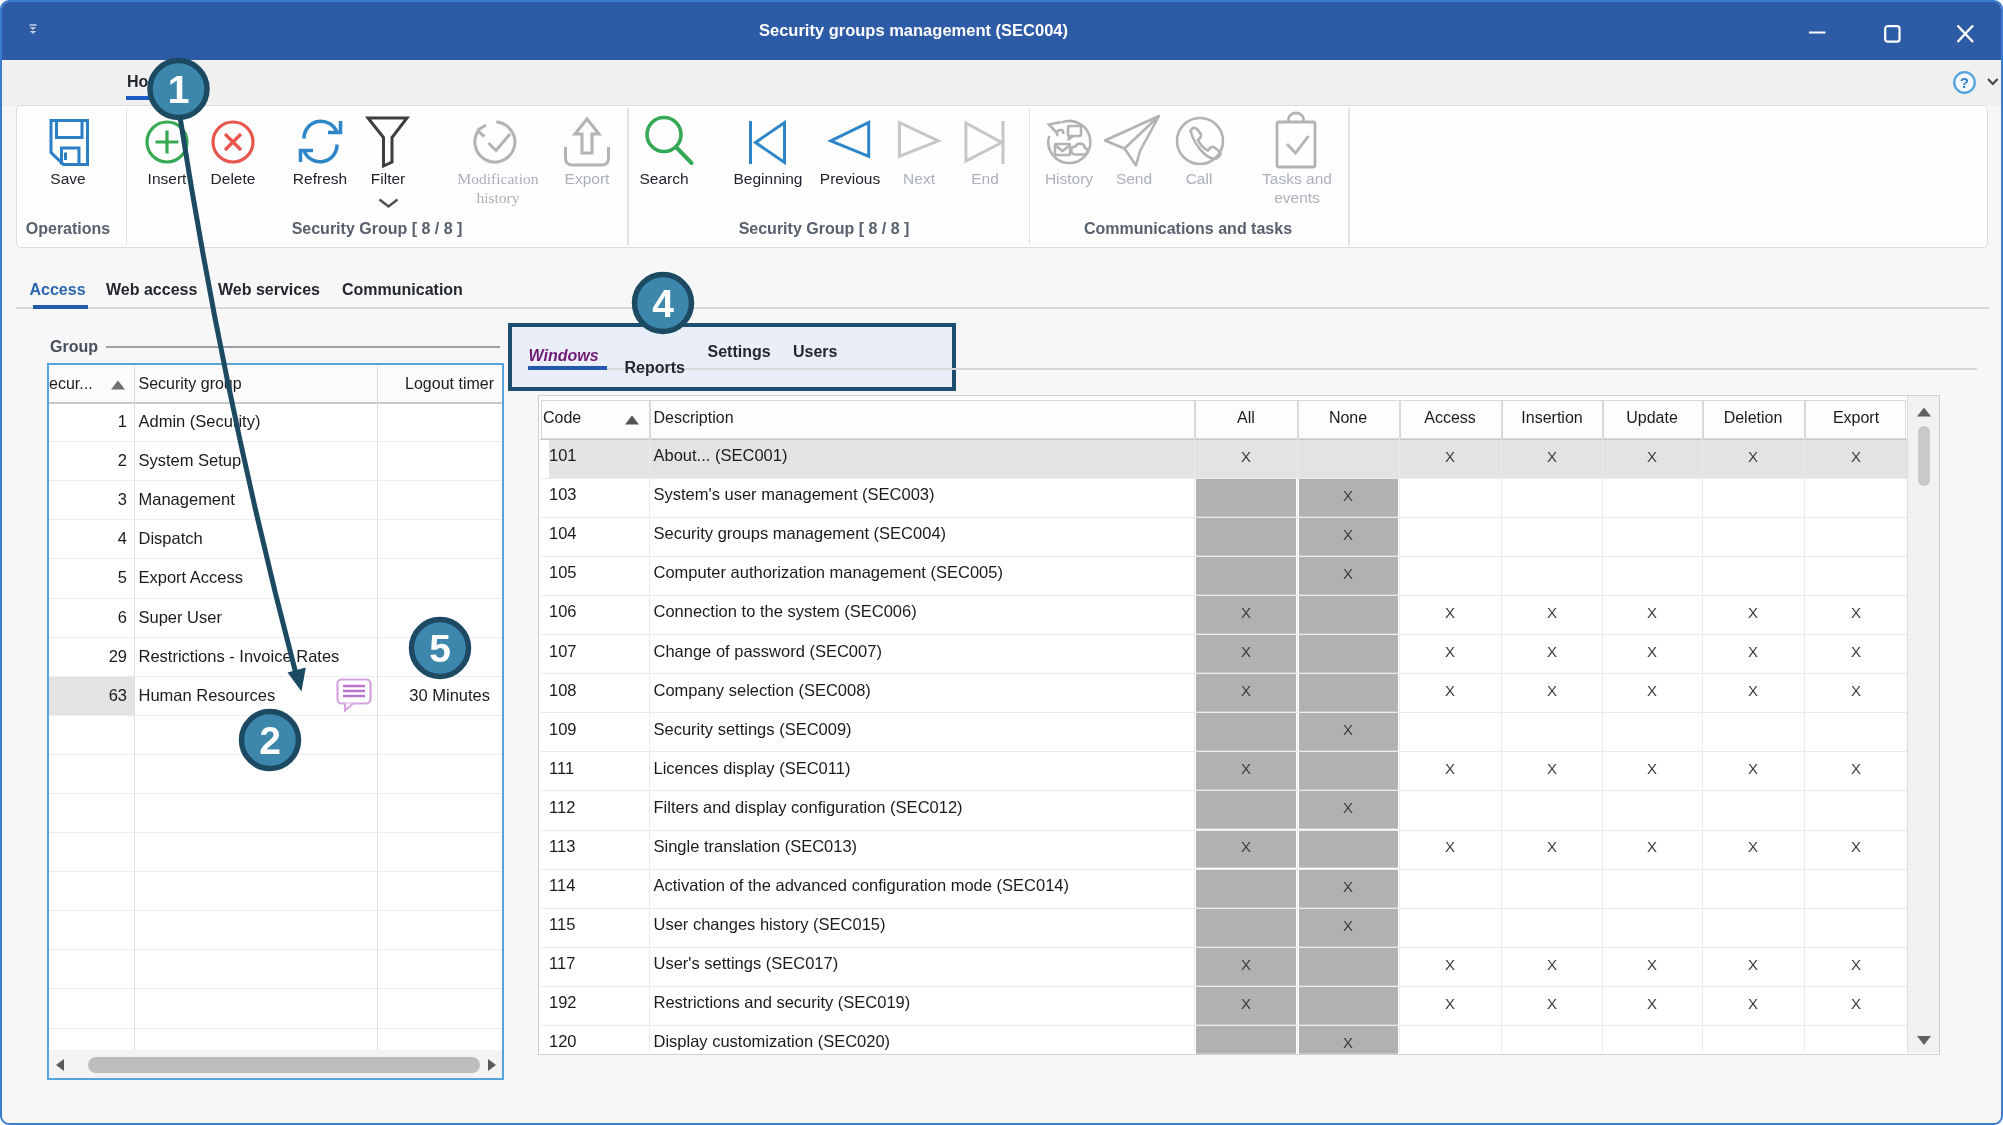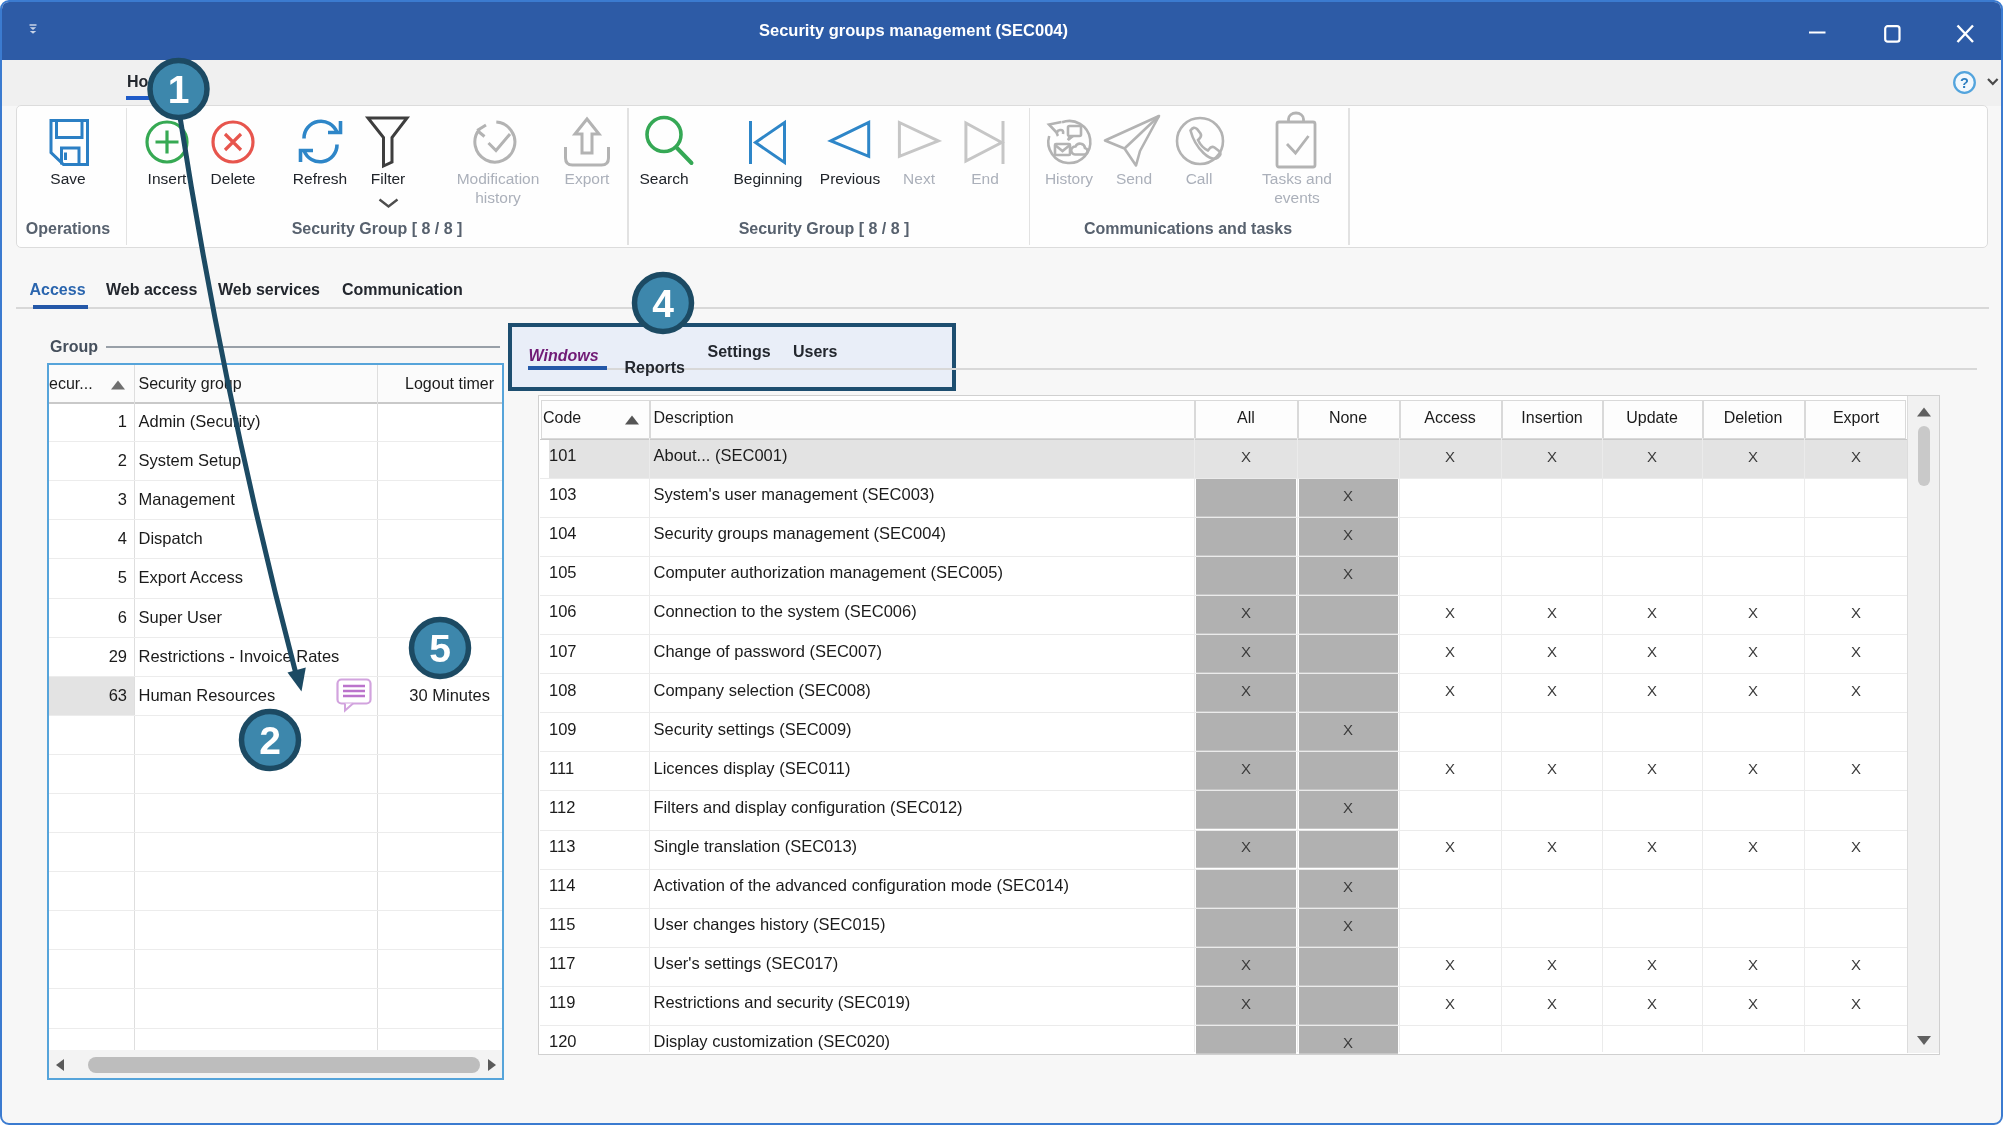--- a/index.html
+++ b/index.html
@@ -87,21 +87,21 @@
 <svg style="left:376px;top:196px;" width="21" height="11">
       <path d="M1.5 1.5 L10.5 8.5 L19.5 1.5" stroke="#4e4e4e" stroke-width="2.4" fill="none"></path>
     </svg>
 <svg style="left:472px;top:116px;" width="48" height="48" viewBox="0 0 48 48">
 <g fill="none" stroke="#b3b3b3" stroke-width="3">
 <path d="M22.3 4.1 A20 20 0 1 1 5.3 11.5"></path>
 <path d="M3.2 12.5 L12 7 M3.2 12.5 L10.5 18.5"></path>
 <path d="M14.5 25 L22 32.5 L36 16"></path>
 </g>
     </svg>
-<div class="lbl dislbl" style="left:496px;top:166.5px;">Modification<br>history</div>
+<div class="lbl dislbl" style="left:496px;top:166.5px;font-family:Liberation Serif, serif;">Modification<br>history</div>
 <svg style="left:561px;top:113px;" width="48" height="54" viewBox="0 0 48 54">
 <g fill="none" stroke="#b3b3b3" stroke-width="3">
 <path d="M2.5 32 V43 Q2.5 50 9.5 50 H38.5 Q45.5 50 45.5 43 V32"></path>
 <path d="M12 19 L24 4 L36 19 H29 V38 H19 V19 Z"></path>
 </g>
     </svg>
 <div class="lbl dislbl" style="left:585px;top:166.5px;">Export</div>
 <svg style="left:641px;top:111px;" width="52" height="53" viewBox="0 0 52 53">
 <circle cx="21" cy="21.5" r="17" stroke="#35a855" stroke-width="3.6" fill="none"></circle>
 <path d="M33.5 34.5 L48.5 50" stroke="#35a855" stroke-width="4" stroke-linecap="round" fill="none"></path>
@@ -392,21 +392,21 @@
 <div class="txt" style="left:651.5px;top:913px;">User changes history (SEC015)</div>
 <div class="txt ctr" style="left:1346px;top:915px;font-size:15px;color:#3c3c3c;">X</div>
 <div class="txt" style="left:547px;top:952px;">117</div>
 <div class="txt" style="left:651.5px;top:952px;">User's settings (SEC017)</div>
 <div class="txt ctr" style="left:1244px;top:954px;font-size:15px;color:#3c3c3c;">X</div>
 <div class="txt ctr" style="left:1448px;top:954px;font-size:15px;color:#3c3c3c;">X</div>
 <div class="txt ctr" style="left:1550px;top:954px;font-size:15px;color:#3c3c3c;">X</div>
 <div class="txt ctr" style="left:1650px;top:954px;font-size:15px;color:#3c3c3c;">X</div>
 <div class="txt ctr" style="left:1751px;top:954px;font-size:15px;color:#3c3c3c;">X</div>
 <div class="txt ctr" style="left:1854px;top:954px;font-size:15px;color:#3c3c3c;">X</div>
-<div class="txt" style="left:547px;top:991px;">119</div>
+<div class="txt" style="left:547px;top:991px;">192</div>
 <div class="txt" style="left:651.5px;top:991px;">Restrictions and security (SEC019)</div>
 <div class="txt ctr" style="left:1244px;top:993px;font-size:15px;color:#3c3c3c;">X</div>
 <div class="txt ctr" style="left:1448px;top:993px;font-size:15px;color:#3c3c3c;">X</div>
 <div class="txt ctr" style="left:1550px;top:993px;font-size:15px;color:#3c3c3c;">X</div>
 <div class="txt ctr" style="left:1650px;top:993px;font-size:15px;color:#3c3c3c;">X</div>
 <div class="txt ctr" style="left:1751px;top:993px;font-size:15px;color:#3c3c3c;">X</div>
 <div class="txt ctr" style="left:1854px;top:993px;font-size:15px;color:#3c3c3c;">X</div>
 <div class="txt" style="left:547px;top:1030px;">120</div>
 <div class="txt" style="left:651.5px;top:1030px;">Display customization (SEC020)</div>
 <div class="txt ctr" style="left:1346px;top:1032px;font-size:15px;color:#3c3c3c;">X</div>

